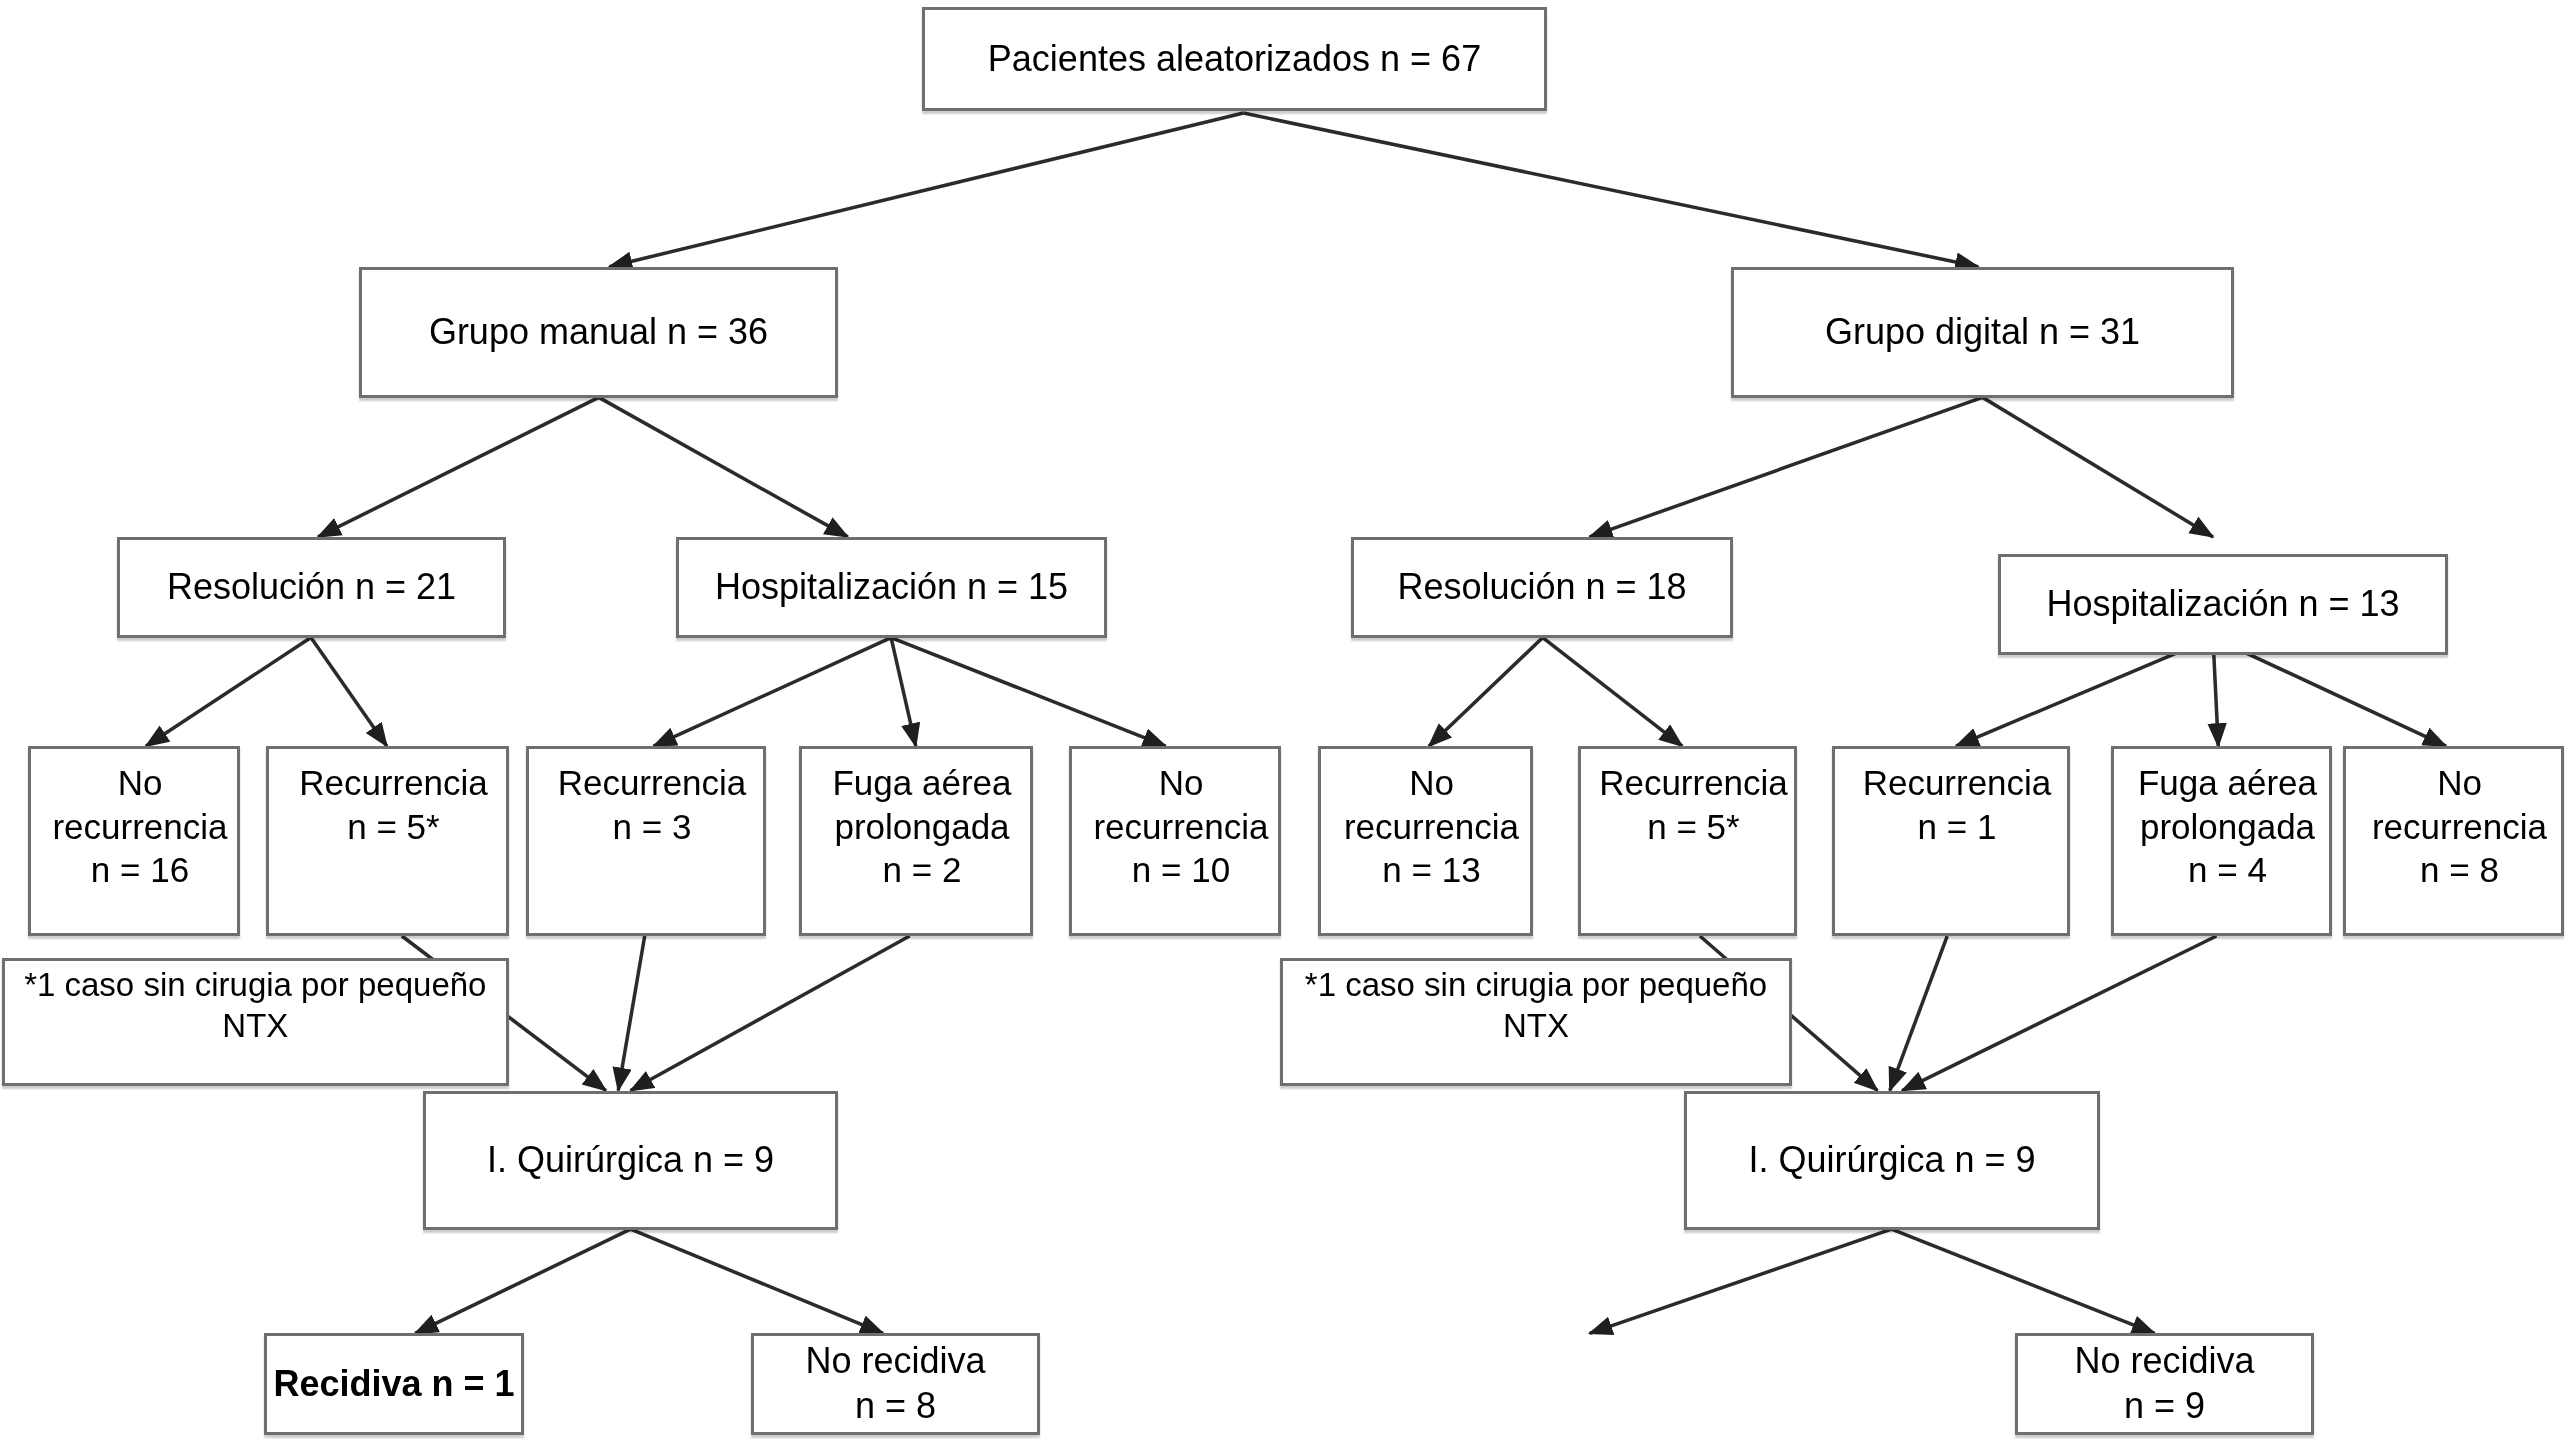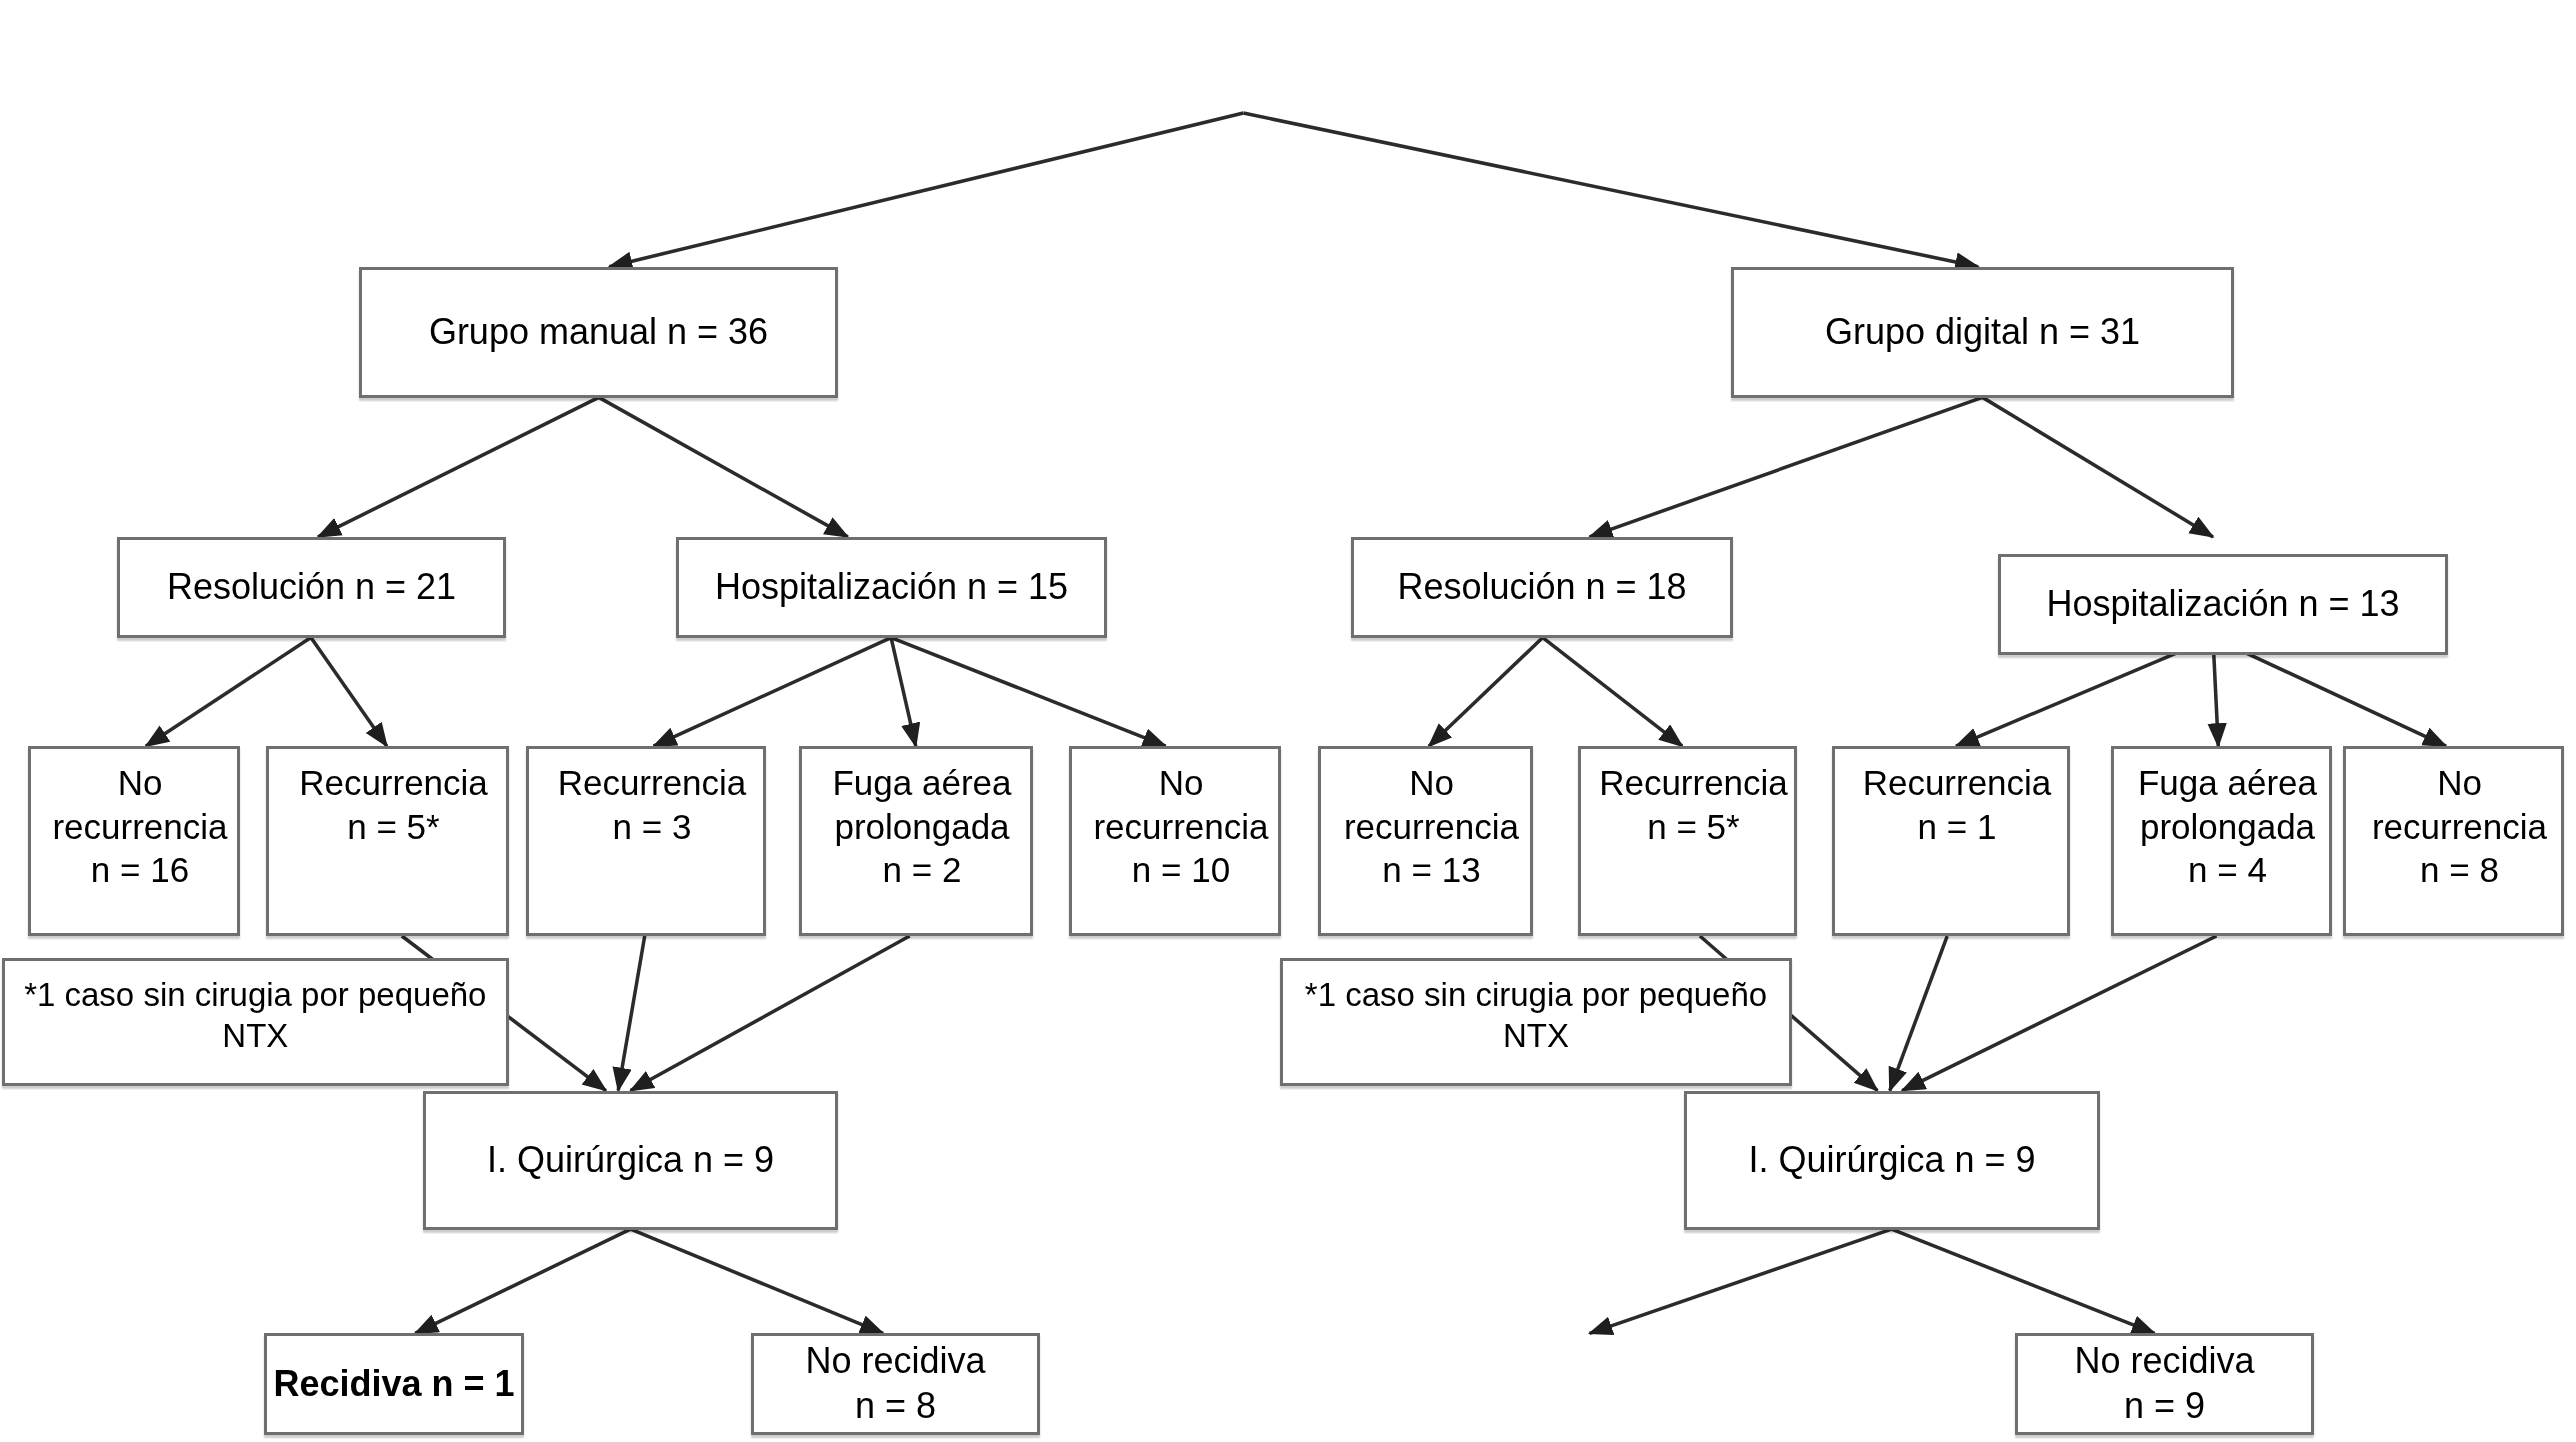--- a/index.html
+++ b/index.html
@@ -47,21 +47,21 @@
   }
   .node.top-align {
     align-items: flex-start;
     padding-top: 12.4px;
     font-size: 35px;
     padding-left: 12px;
   }
   .node.footnote {
     font-size: 33px;
     align-items: flex-start;
-    padding-top: 14px;
+    padding-top: 4px;
   }
 </style>
 </head>
 <body>
 
 <div id="stage">
 
   <svg id="arrows" width="2576" height="1442" viewBox="0 0 2917 1633">
     <defs>
       <marker id="ah" markerUnits="userSpaceOnUse" markerWidth="30" markerHeight="24" refX="26" refY="11" orient="auto">
@@ -96,20 +96,23 @@
     <line x1="1925" y1="1060" x2="2126" y2="1235" marker-end="url(#ah)"></line>
     <line x1="2205" y1="1060" x2="2140" y2="1235" marker-end="url(#ah)"></line>
     <line x1="2510" y1="1060" x2="2154" y2="1235" marker-end="url(#ah)"></line>
 
     <line x1="714" y1="1392" x2="470" y2="1510" marker-end="url(#ah)"></line>
     <line x1="714" y1="1392" x2="1000" y2="1510" marker-end="url(#ah)"></line>
     <line x1="2142" y1="1392" x2="1800" y2="1510" marker-end="url(#ah)"></line>
     <line x1="2142" y1="1392" x2="2440" y2="1510" marker-end="url(#ah)"></line>
   </svg>
 
+  <div class="node" style="left:922px; top:7px;    width:625px; height:104px;">
+    <span class="label">Pacientes aleatorizados n = 67</span>
+    </div>
 
   <div class="node" style="left:359px;  top:267px;  width:479px; height:131px;">
     <span class="label">Grupo manual n = 36</span>
     </div>
   <div class="node" style="left:1731px; top:267px;  width:503px; height:131px;">
     <span class="label">Grupo digital n = 31</span>
     </div>
 
   <div class="node" style="left:117px;  top:537px;  width:389px; height:101px;">
     <span class="label">Resolución n = 21</span>

